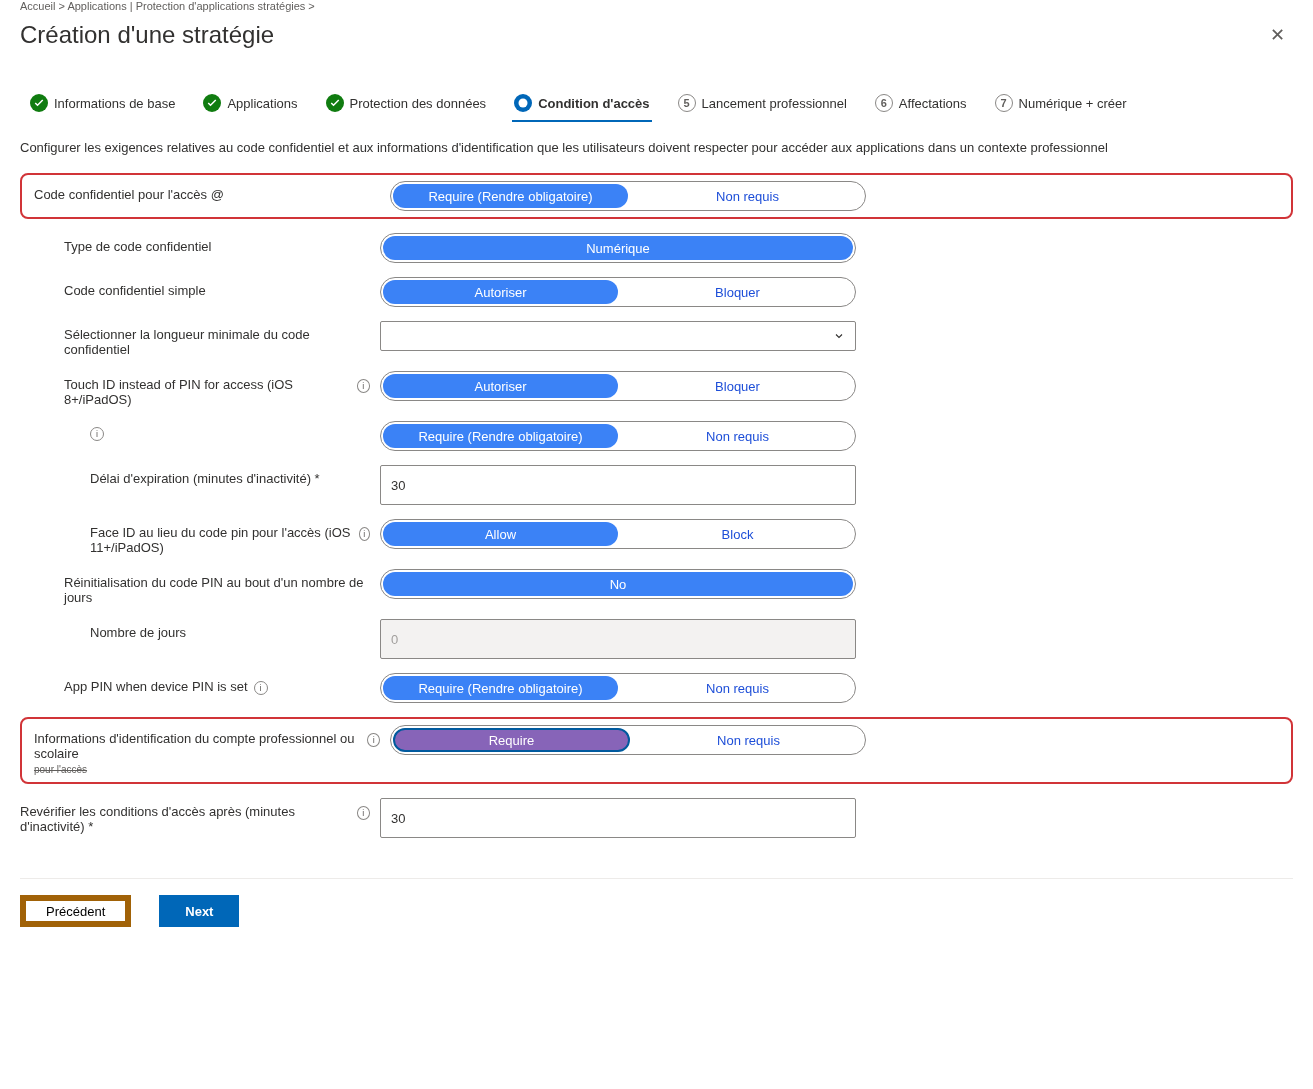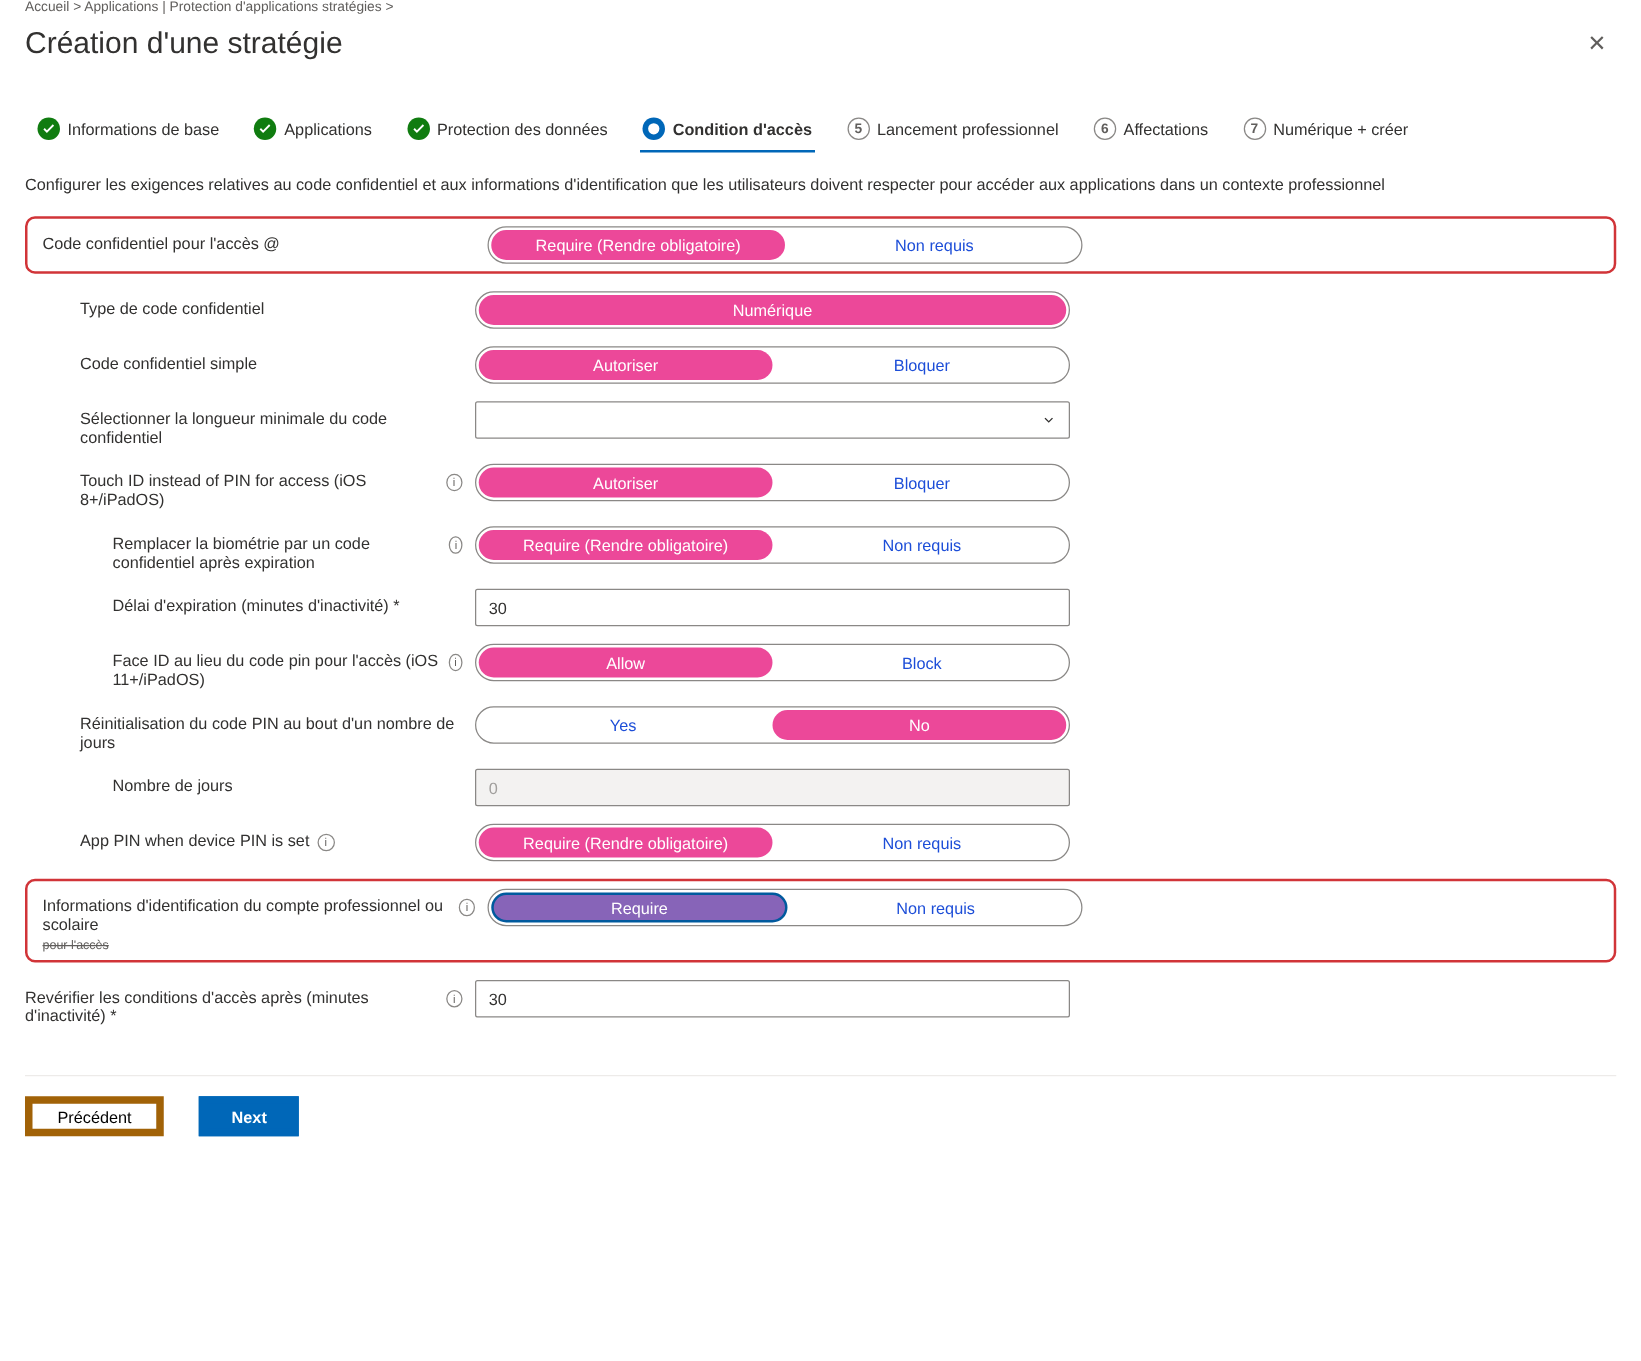--- a/index.html
+++ b/index.html
@@ -136,32 +136,32 @@
       display: flex;
       align-items: center;
       justify-content: center;
       font-size: 13px;
       cursor: pointer;
       color: #1d4ed8;
       position: relative;
       white-space: nowrap;
     }
     .toggle-option.selected {
-      background: #ec4899;
+      background: #3b82f6;
       color: #fff;
       border-radius: 14px;
       margin: 2px;
     }
     .toggle-option.selected.purple {
       background: #8764b8;
       border: 2px solid #005a9e;
     }
     .text-input {
       flex: 0 0 476px;
-      height: 30px;
+      height: 40px;
       border: 1px solid #8a8886;
       border-radius: 2px;
       padding: 0 10px;
       font-size: 13px;
       color: #323130;
     }
     .text-input.disabled {
       background: #f3f2f1;
       color: #a19f9d;
     }
@@ -325,21 +325,20 @@
     <span class="info-icon">i</span>
   </div>
   <div class="toggle-group">
     <div class="toggle-option selected">Autoriser</div>
     <div class="toggle-option">Bloquer</div>
   </div>
 </div>
 
 <div class="form-row">
   <div class="form-label indent2">
-    <span>Remplacer la biométrie par un code confidentiel après expiration</span>
     <span class="info-icon">i</span>
   </div>
   <div class="toggle-group">
     <div class="toggle-option selected">Require (Rendre obligatoire)</div>
     <div class="toggle-option">Non requis</div>
   </div>
 </div>
 
 <div class="form-row">
   <div class="form-label indent2">
@@ -357,21 +356,20 @@
     <div class="toggle-option selected">Allow</div>
     <div class="toggle-option">Block</div>
   </div>
 </div>
 
 <div class="form-row">
   <div class="form-label indent1">
     <span>Réinitialisation du code PIN au bout d'un nombre de jours</span>
   </div>
   <div class="toggle-group">
-    <div class="toggle-option">Yes</div>
     <div class="toggle-option selected">No</div>
   </div>
 </div>
 
 <div class="form-row">
   <div class="form-label indent2">
     <span>Nombre de jours</span>
   </div>
   <input class="text-input disabled" disabled="" value="0" style="">
 </div>

